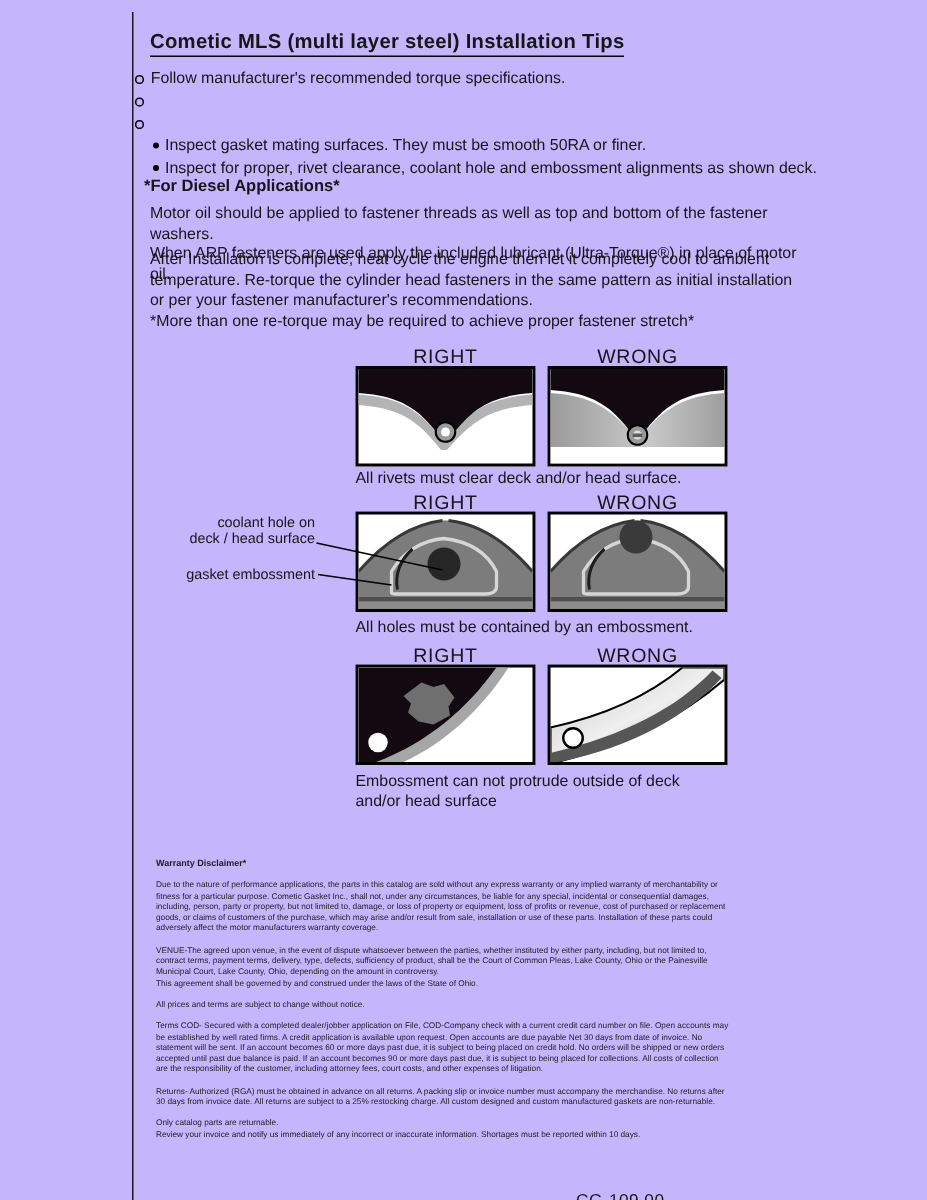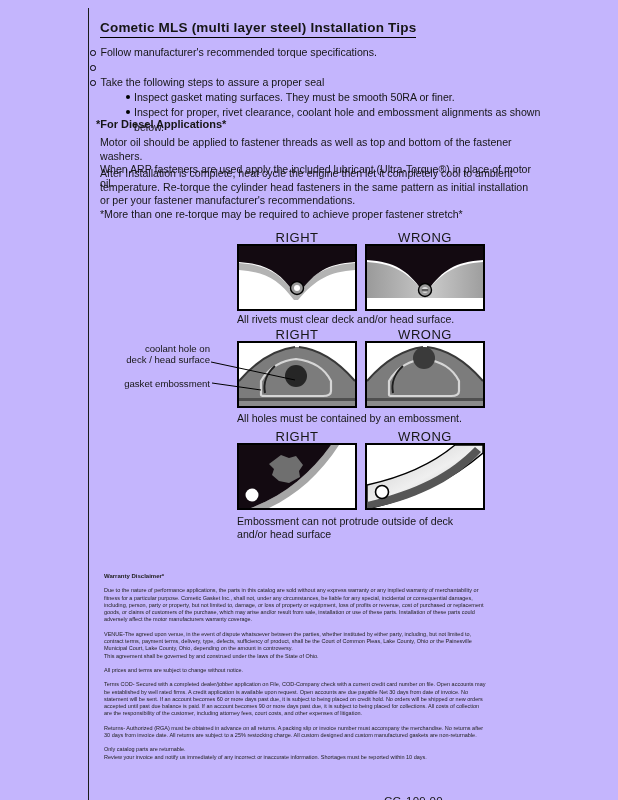--- a/index.html
+++ b/index.html
@@ -9,21 +9,21 @@
   }
   .edge-line{position:absolute;left:88px;top:8px;width:1px;height:792px;background:#1a1a1a;}
   .title{
     position:absolute;left:100px;top:20px;margin:0;
     font-size:13.5px;font-weight:bold;letter-spacing:.2px;
     border-bottom:1.6px solid #000;padding-bottom:2px;display:inline-block;
   }
   .tips{position:absolute;left:90px;top:45px;width:460px;font-size:10.6px;}
   .tip-row{display:flex;align-items:flex-start;height:15px;line-height:15px;}
   .tip-row .ring{flex:0 0 auto;width:3.5px;height:3.5px;border:1px solid #000;border-radius:50%;margin:5px 5px 0 0;}
-  .sub-row{display:flex;align-items:flex-start;height:15px;line-height:15px;padding-left:36px;}
+  .sub-row{display:flex;align-items:flex-start;height:15px;line-height:15px;padding-left:12px;}
   .sub-row .dot{flex:0 0 auto;width:4px;height:4px;background:#000;border-radius:50%;margin:5px 4px 0 0;}
   .h2{position:absolute;left:96px;margin:0;font-size:11px;font-weight:bold;}
   .para{position:absolute;left:100px;width:445px;font-size:10.6px;line-height:13.6px;white-space:pre-line;}
   .dlabel{position:absolute;width:120px;text-align:center;font-size:13px;letter-spacing:.5px;}
   .diag-box{position:absolute;width:116px;height:63px;border:2px solid #000;background:#fff;}
   .diag-box svg{display:block;}
   .caption{position:absolute;left:237px;font-size:10.6px;line-height:12.5px;white-space:pre-line;}
   .callout{position:absolute;left:100px;width:110px;text-align:right;font-size:9.6px;line-height:11px;white-space:pre-line;}
   .leader{position:absolute;left:205px;top:352px;z-index:5;}
   .warranty{position:absolute;left:104px;top:573px;width:448px;font-size:5.5px;line-height:7.3px;color:#222;}
@@ -43,29 +43,28 @@
   <div class="tips">
     <div class="tip-row">
       <span class="ring"></span>
       <span>Follow manufacturer's recommended torque specifications.</span>
     </div>
     <div class="tip-row">
       <span class="ring"></span>
     </div>
     <div class="tip-row">
       <span class="ring"></span>
-      <span>Take the following steps to assure a proper seal</span>
     </div>
     <div class="sub-row">
       <span class="dot"></span>
       <span>Inspect gasket mating surfaces.  They must be smooth 50RA or finer.</span>
     </div>
     <div class="sub-row">
       <span class="dot"></span>
-      <span>Inspect for proper, rivet clearance, coolant hole and embossment alignments as shown below.</span>
+      <span>Inspect for proper, rivet clearance, coolant hole and embossment alignments as shown deck.</span>
     </div>
   </div>
 
   <h2 class="h2" style="top:118px;">*For Diesel Applications*</h2>
   <div class="para" style="top:167px;">After Installation is complete, heat cycle the engine then let it completely cool to ambient
 temperature. Re-torque the cylinder head fasteners in the same pattern as initial installation
 or per your fastener manufacturer's recommendations.</div>
   <div class="para" style="top:136px;">Motor oil should be applied to fastener threads as well as top and bottom of the fastener washers.
 When ARP fasteners are used apply the included lubricant (Ultra-Torque®) in place of motor oil.</div>
   <div class="para" style="top:208px;">*More than one re-torque may be required to achieve proper fastener stretch*</div>

